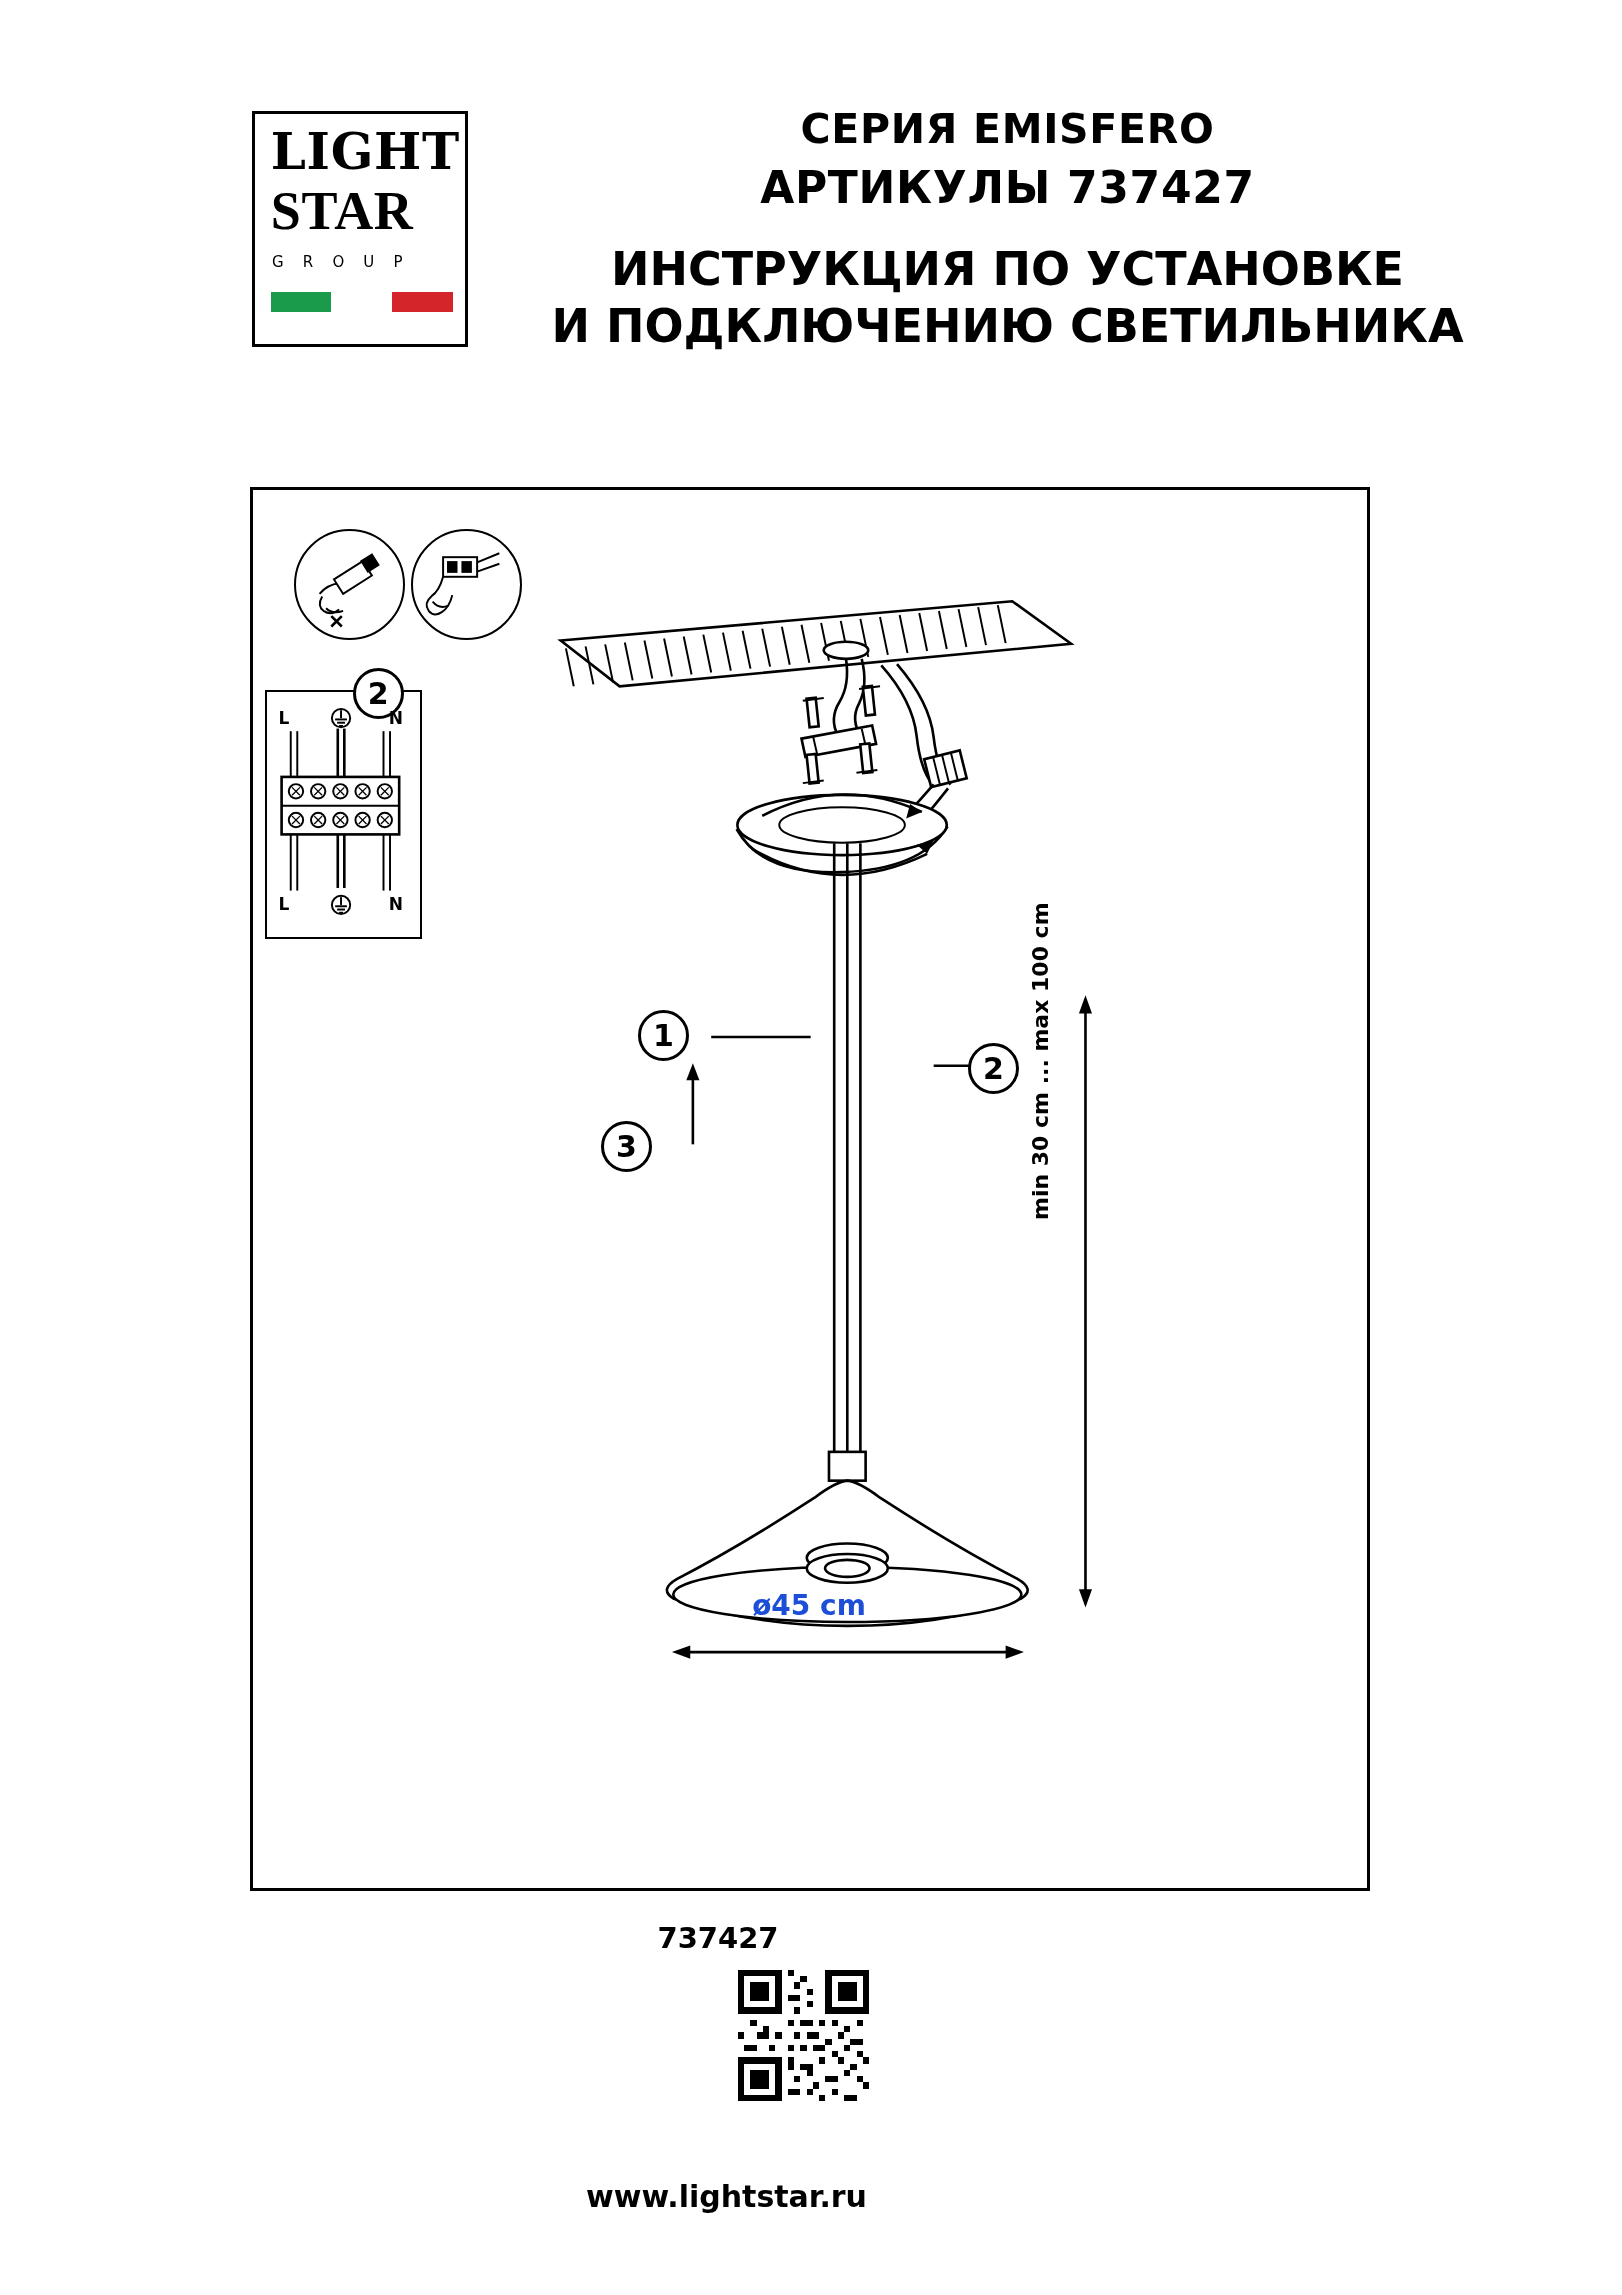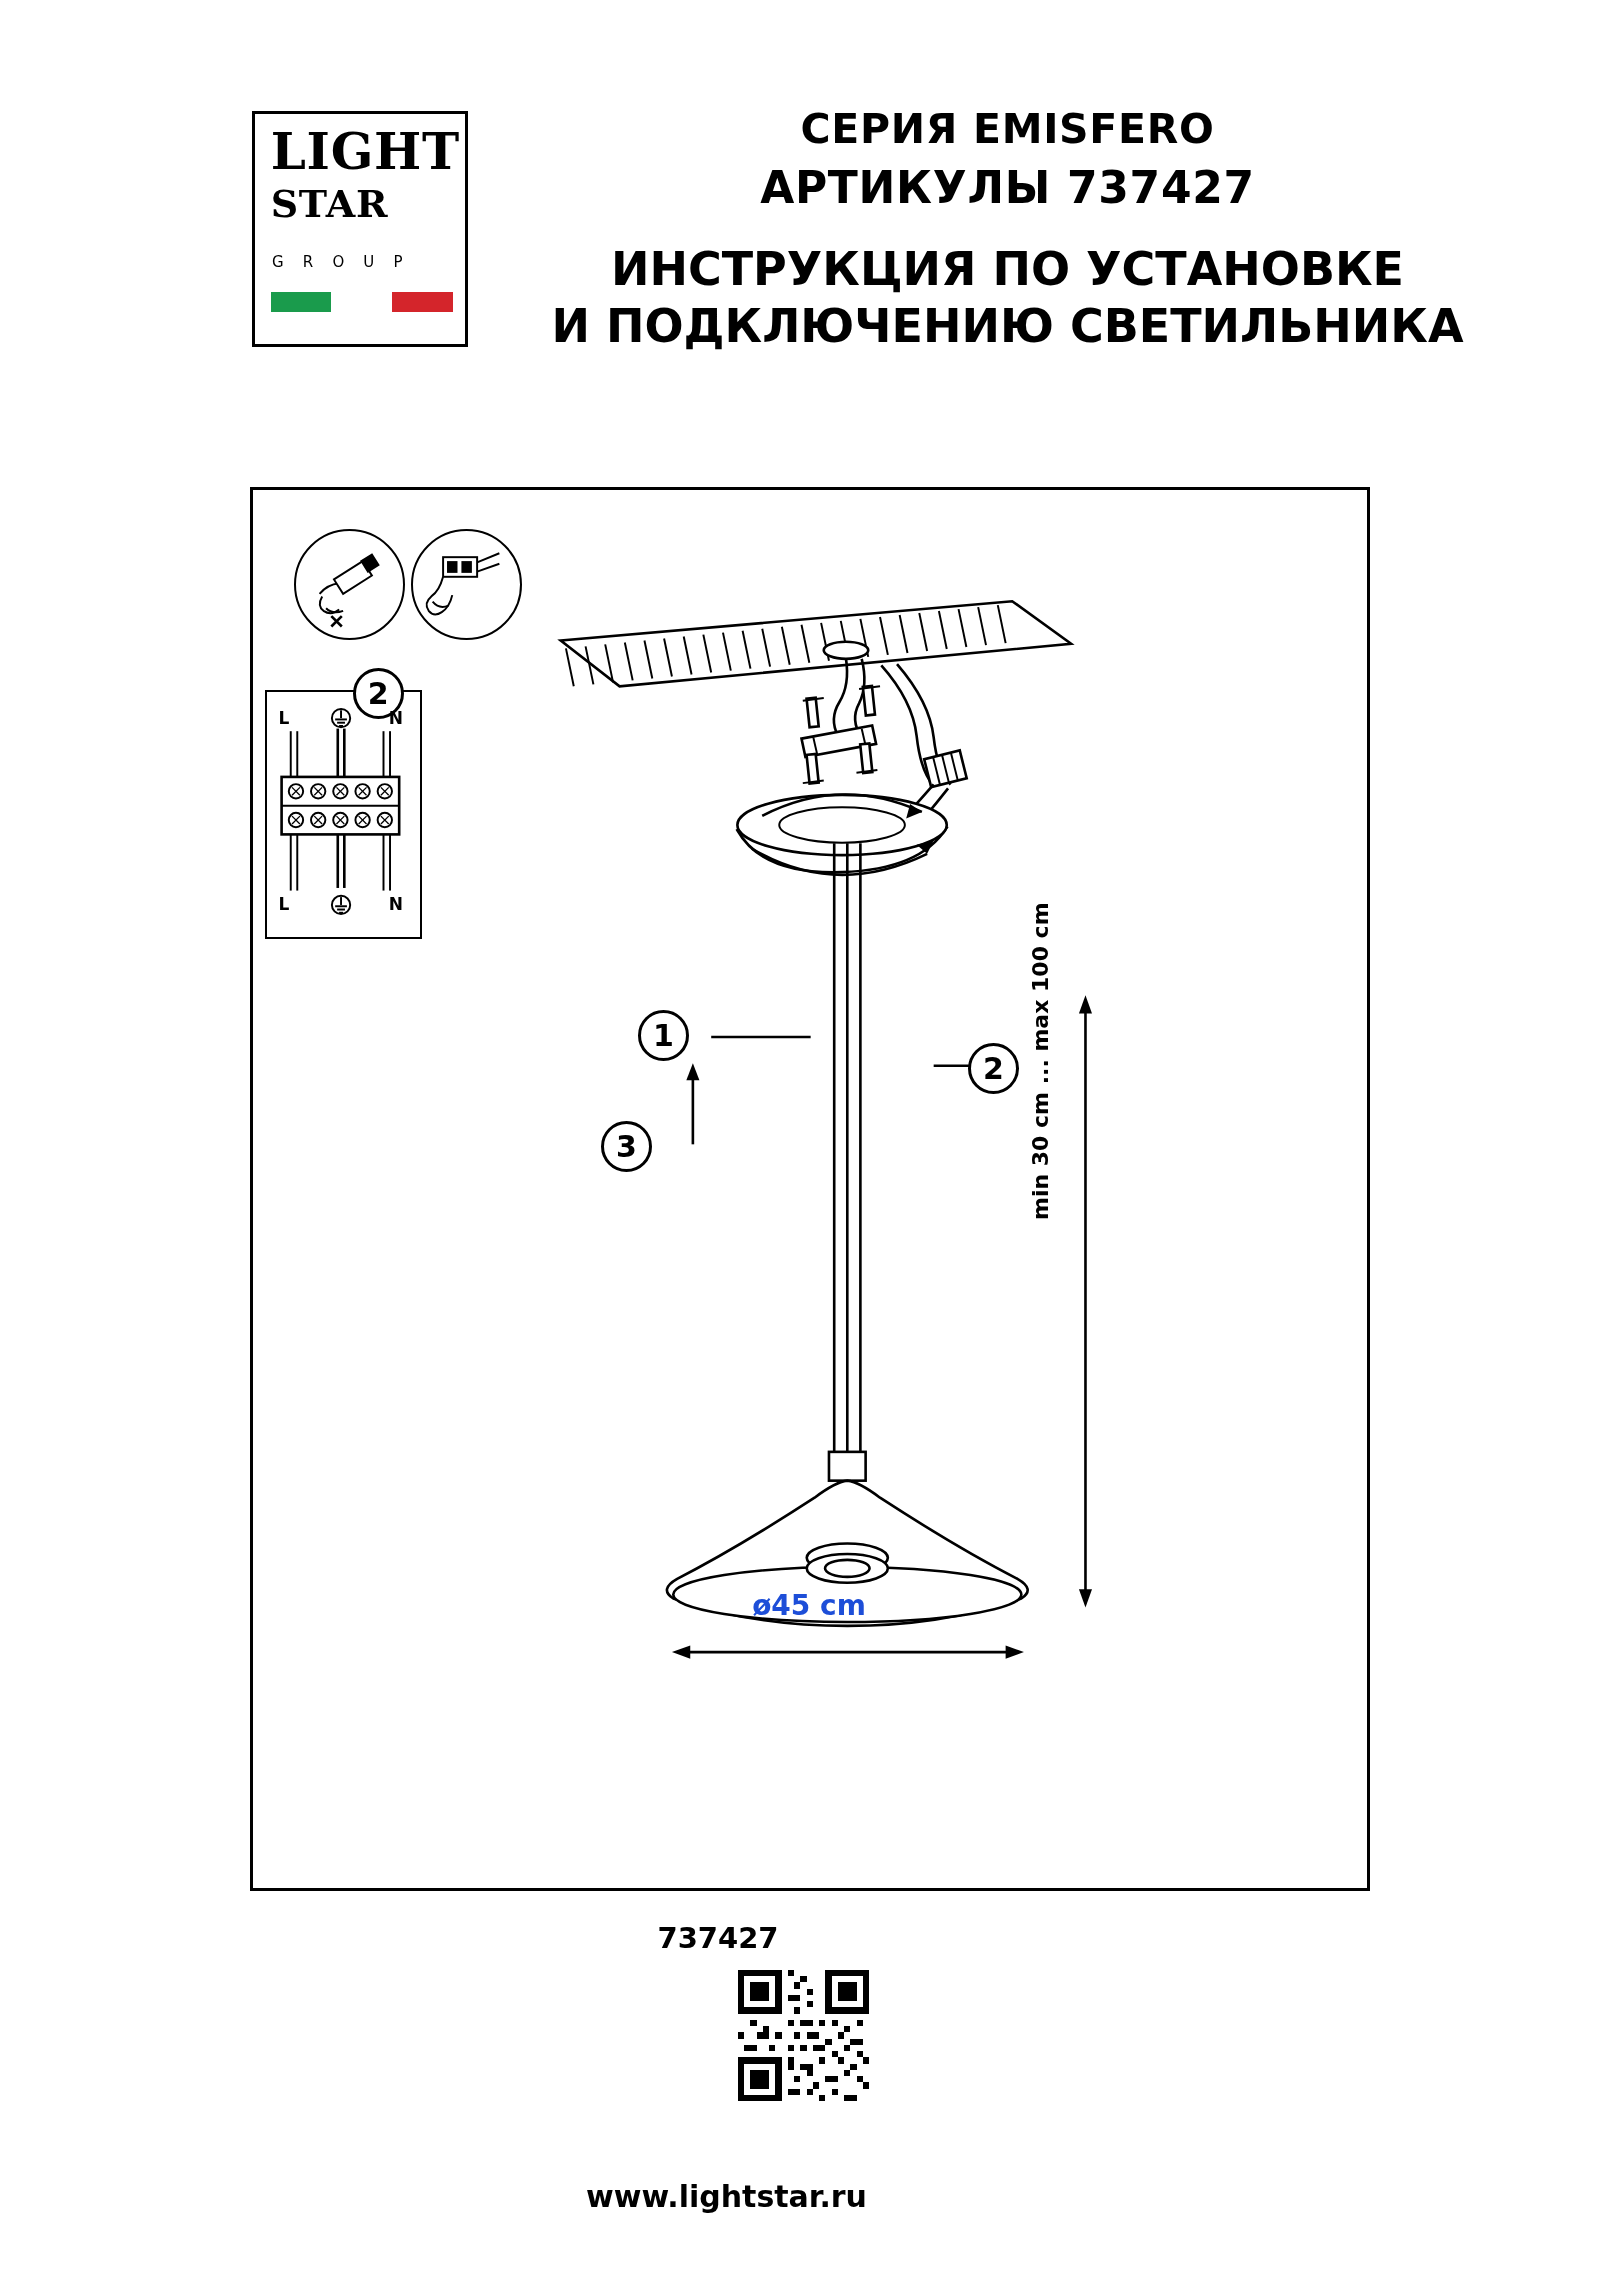--- a/index.html
+++ b/index.html
@@ -50,22 +50,23 @@
     position: absolute;
     left: 15.7px;
     top: 14.4px;
     font-size: 50px;
     letter-spacing: 0.7px;
   }
   .logo-star {
     position: absolute;
     left: 15.7px;
     top: 72px;
-    font-size: 38px;
+    font-size: 54px;
     letter-spacing: 0.7px;
+    font-family: Liberation Serif, serif;
   }
   .logo-group {
     position: absolute;
     left: 17px;
     top: 139px;
     font-family: "DejaVu Sans", sans-serif;
     font-size: 15px;
     font-weight: normal;
     letter-spacing: 7.2px;
     color: #000;

